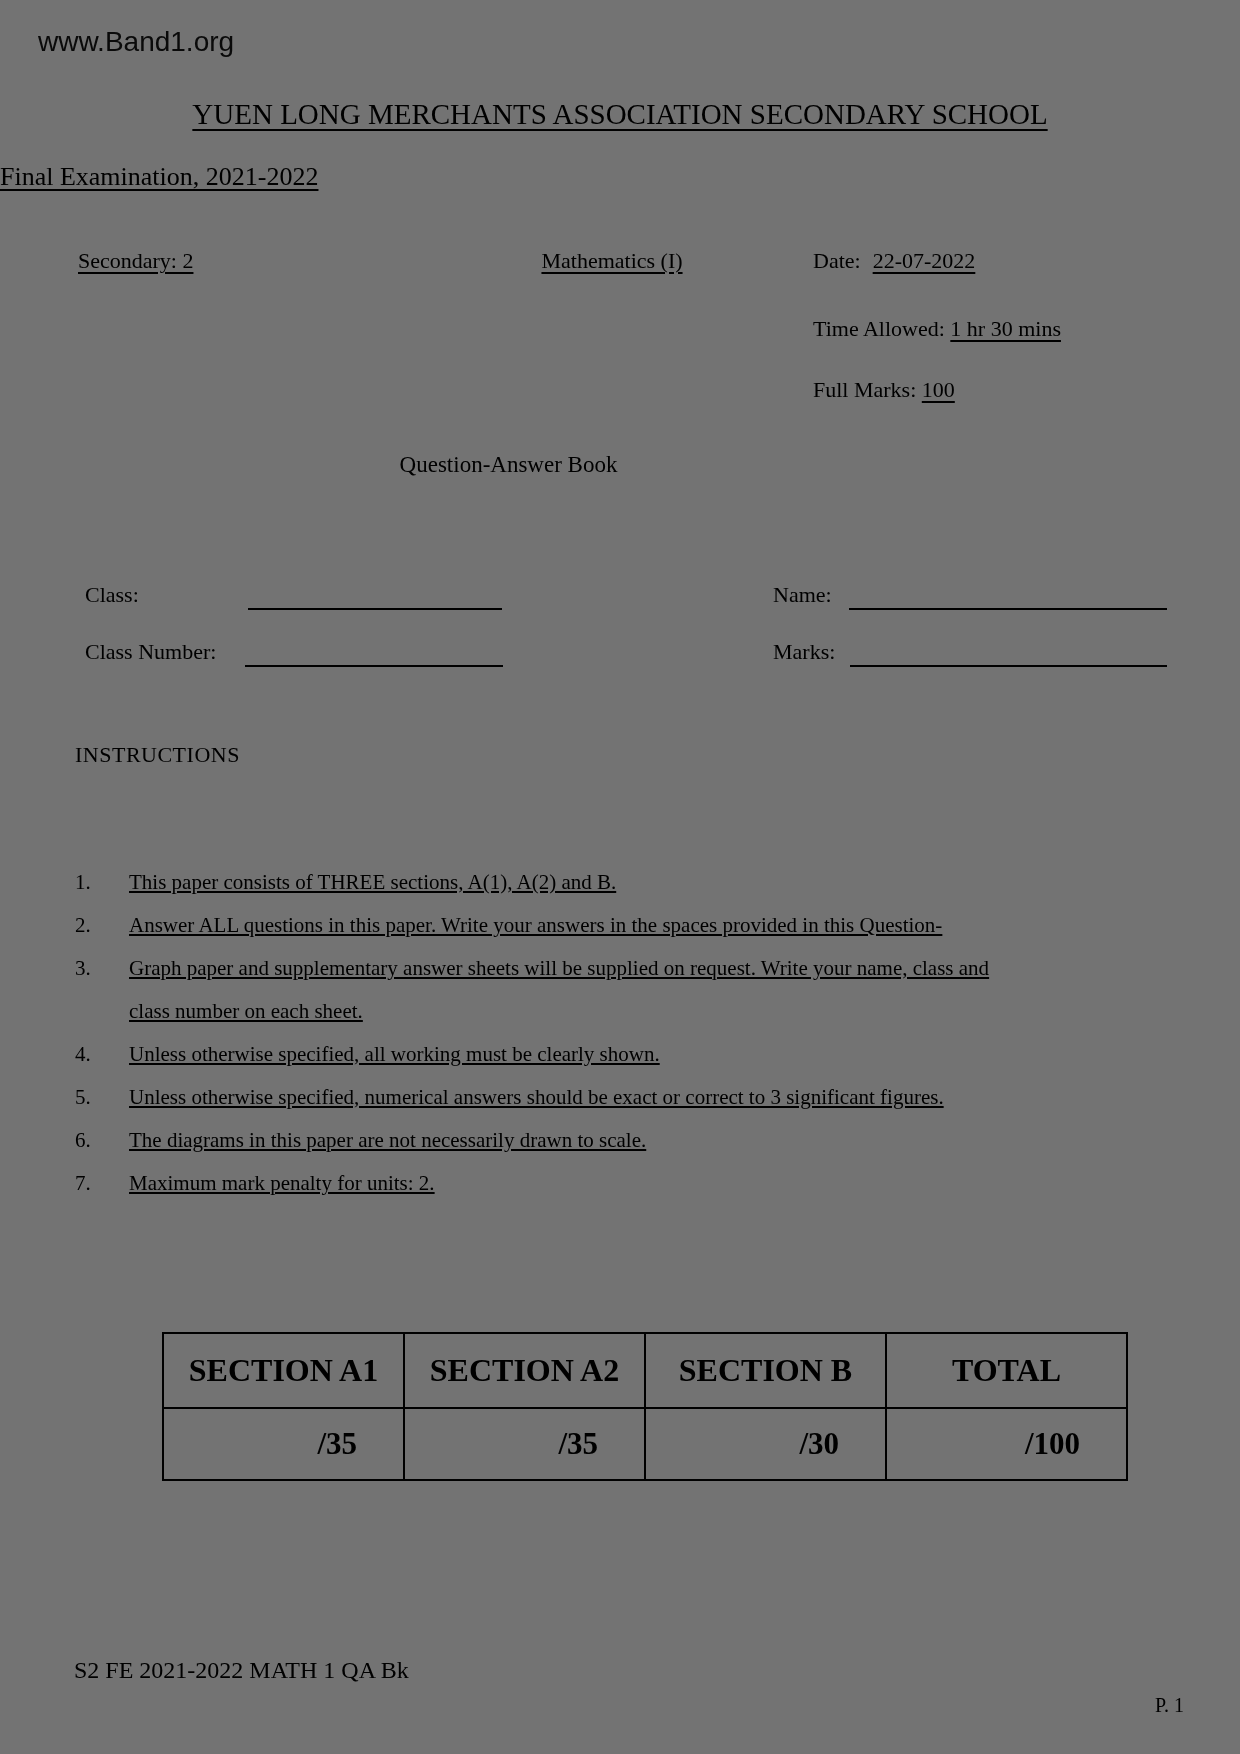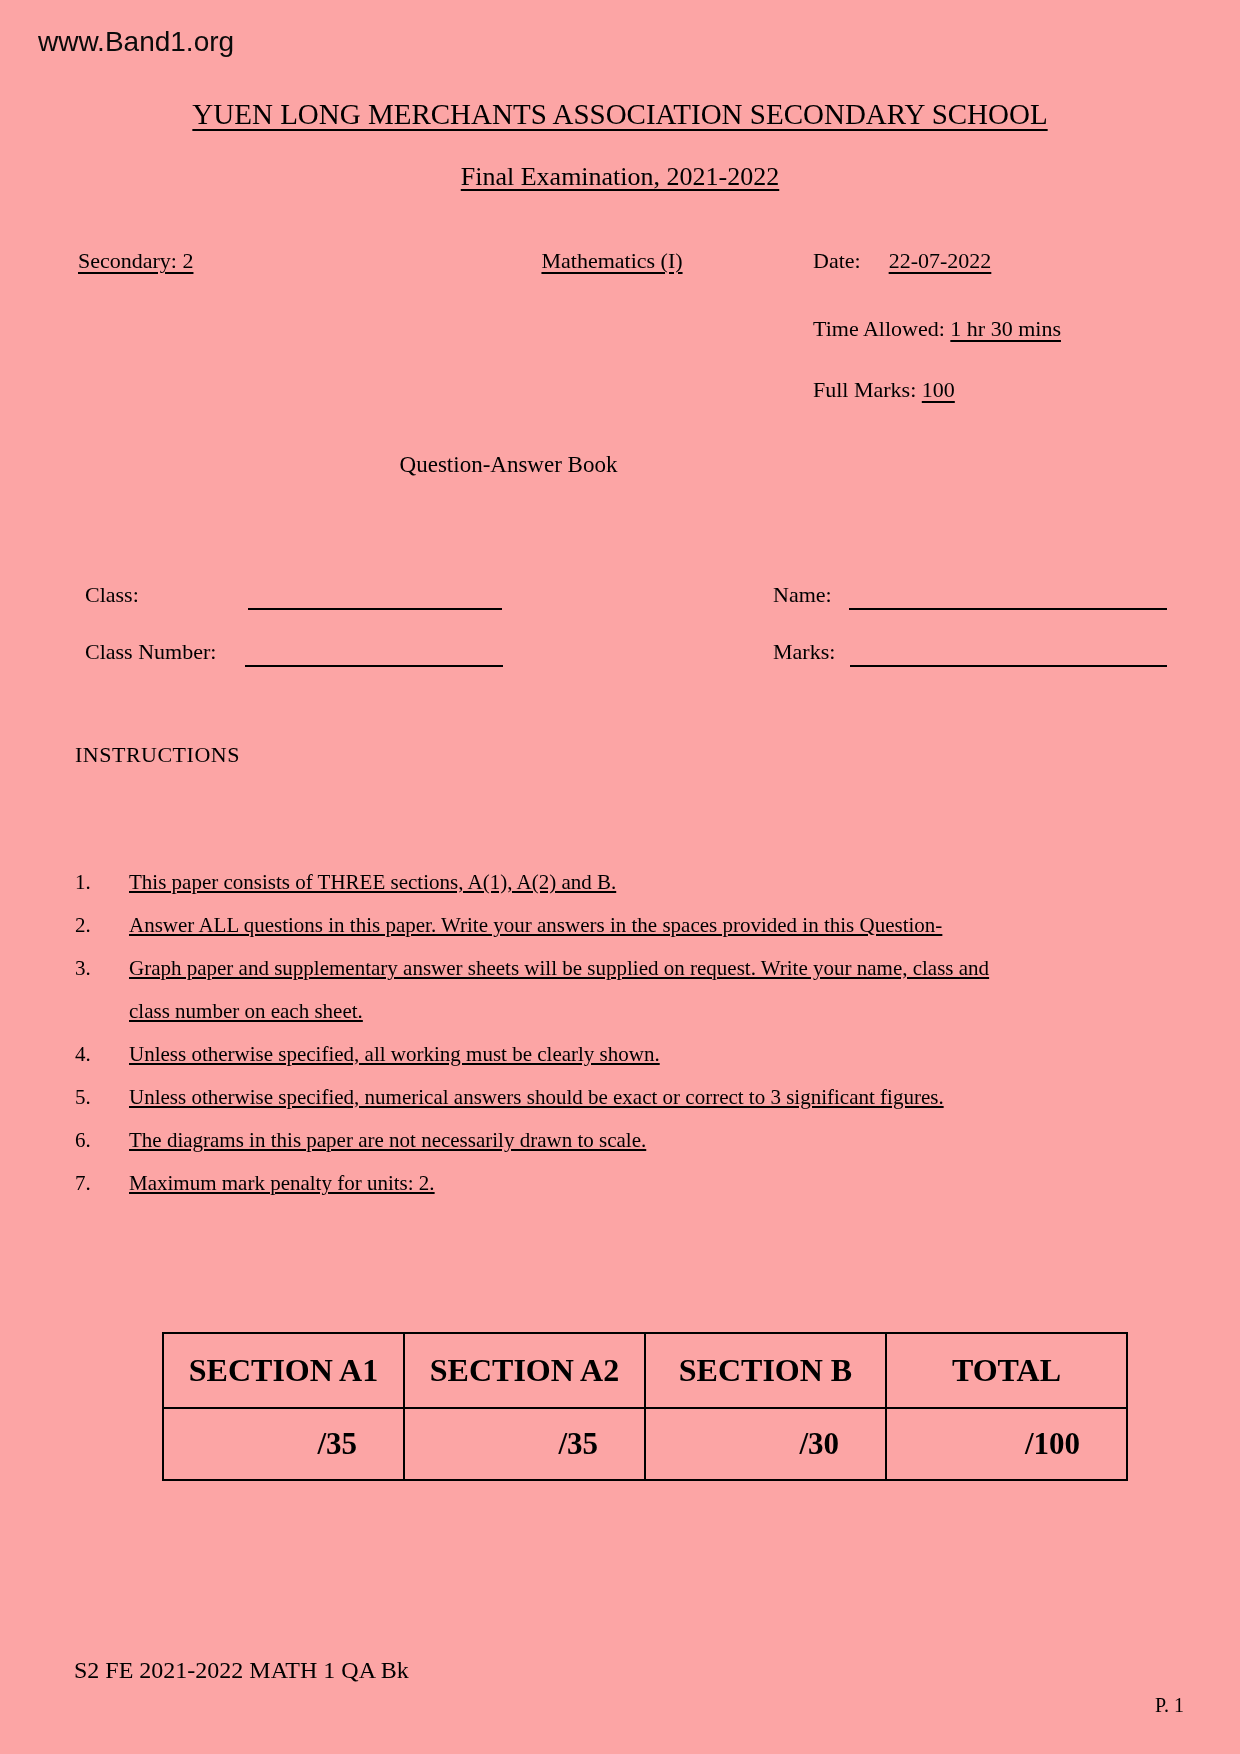--- a/index.html
+++ b/index.html
@@ -1,21 +1,21 @@
 <!DOCTYPE html>
 <html><head>
 <meta charset="utf-8">
 <style>
   html, body { margin: 0; padding: 0; background: #e8e8e8; }
   .page {
     position: relative;
     width: 1240px;
     height: 1754px;
     margin: 0 auto;
-    background: #fca5a5;
+    background: #737373;
     font-family: "Liberation Serif", serif;
     color: #000000;
     overflow: hidden;
   }
   .abs { position: absolute; }
   .watermark {
     left: 38px; top: 26px;
     font-family: "Liberation Sans", sans-serif;
     font-size: 28px;
     color: #0a0a0a;
@@ -23,36 +23,36 @@
   .school-title {
     left: 0; top: 98px; width: 1240px;
     text-align: center;
     font-size: 29px;
     text-decoration: underline;
     text-decoration-thickness: 2px;
     text-underline-offset: 5px;
   }
   .exam-title {
     left: 0; top: 162px; width: 1240px;
-    text-align: center;
+    text-align: left;
     font-size: 26px;
     text-decoration: underline;
     text-decoration-thickness: 2px;
     text-underline-offset: 4px;
   }
   .meta { font-size: 22px; }
   .u {
     text-decoration: underline;
     text-decoration-thickness: 2px;
     text-underline-offset: 4px;
   }
   .secondary { left: 78px; top: 248px; }
   .subject { left: 612px; top: 248px; transform: translateX(-50%); }
   .date-line { left: 813px; top: 248px; }
-  .date-line .val { margin-left: 28px; }
+  .date-line .val { margin-left: 12px; }
   .time-line { left: 813px; top: 316px; }
   .marks-line { left: 813px; top: 377px; }
   .book-title {
     left: 0; top: 452px; width: 1017px;
     text-align: center;
     font-size: 23px;
   }
   .field-label { font-size: 22px; }
   .blank-line { position: absolute; border-top: 2px solid #000; height: 0; }
   .instructions-heading { left: 75px; top: 742px; font-size: 22px; letter-spacing: 0.5px; }

